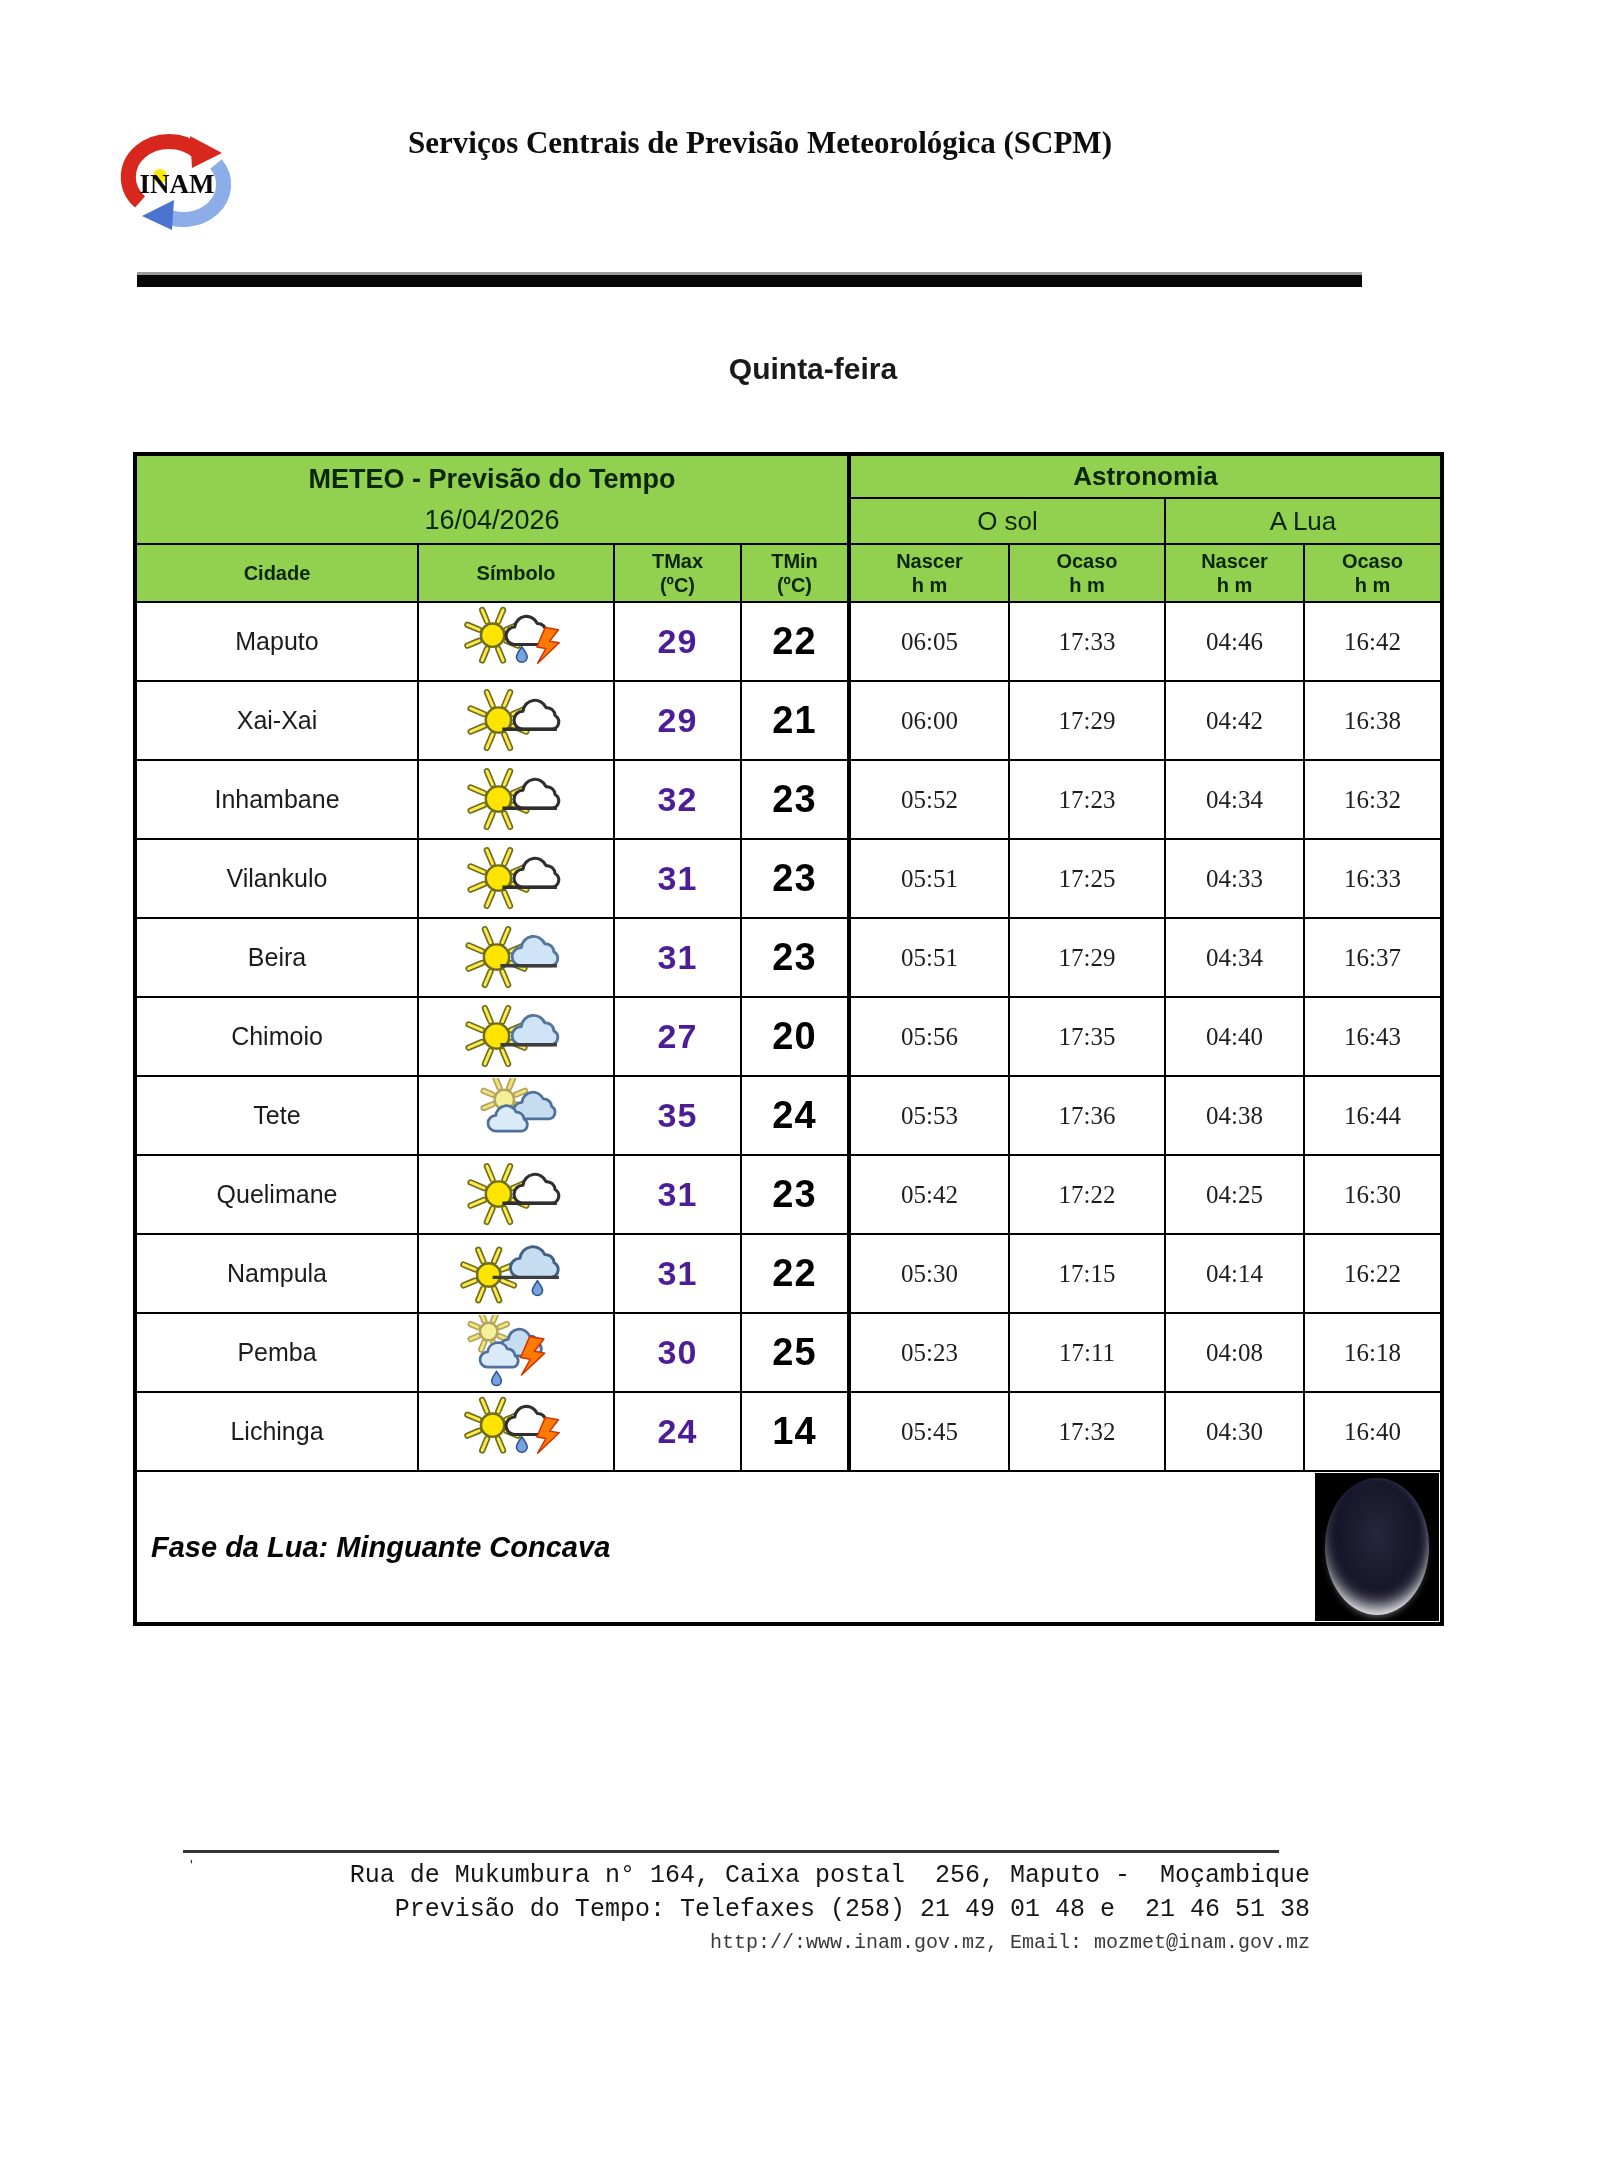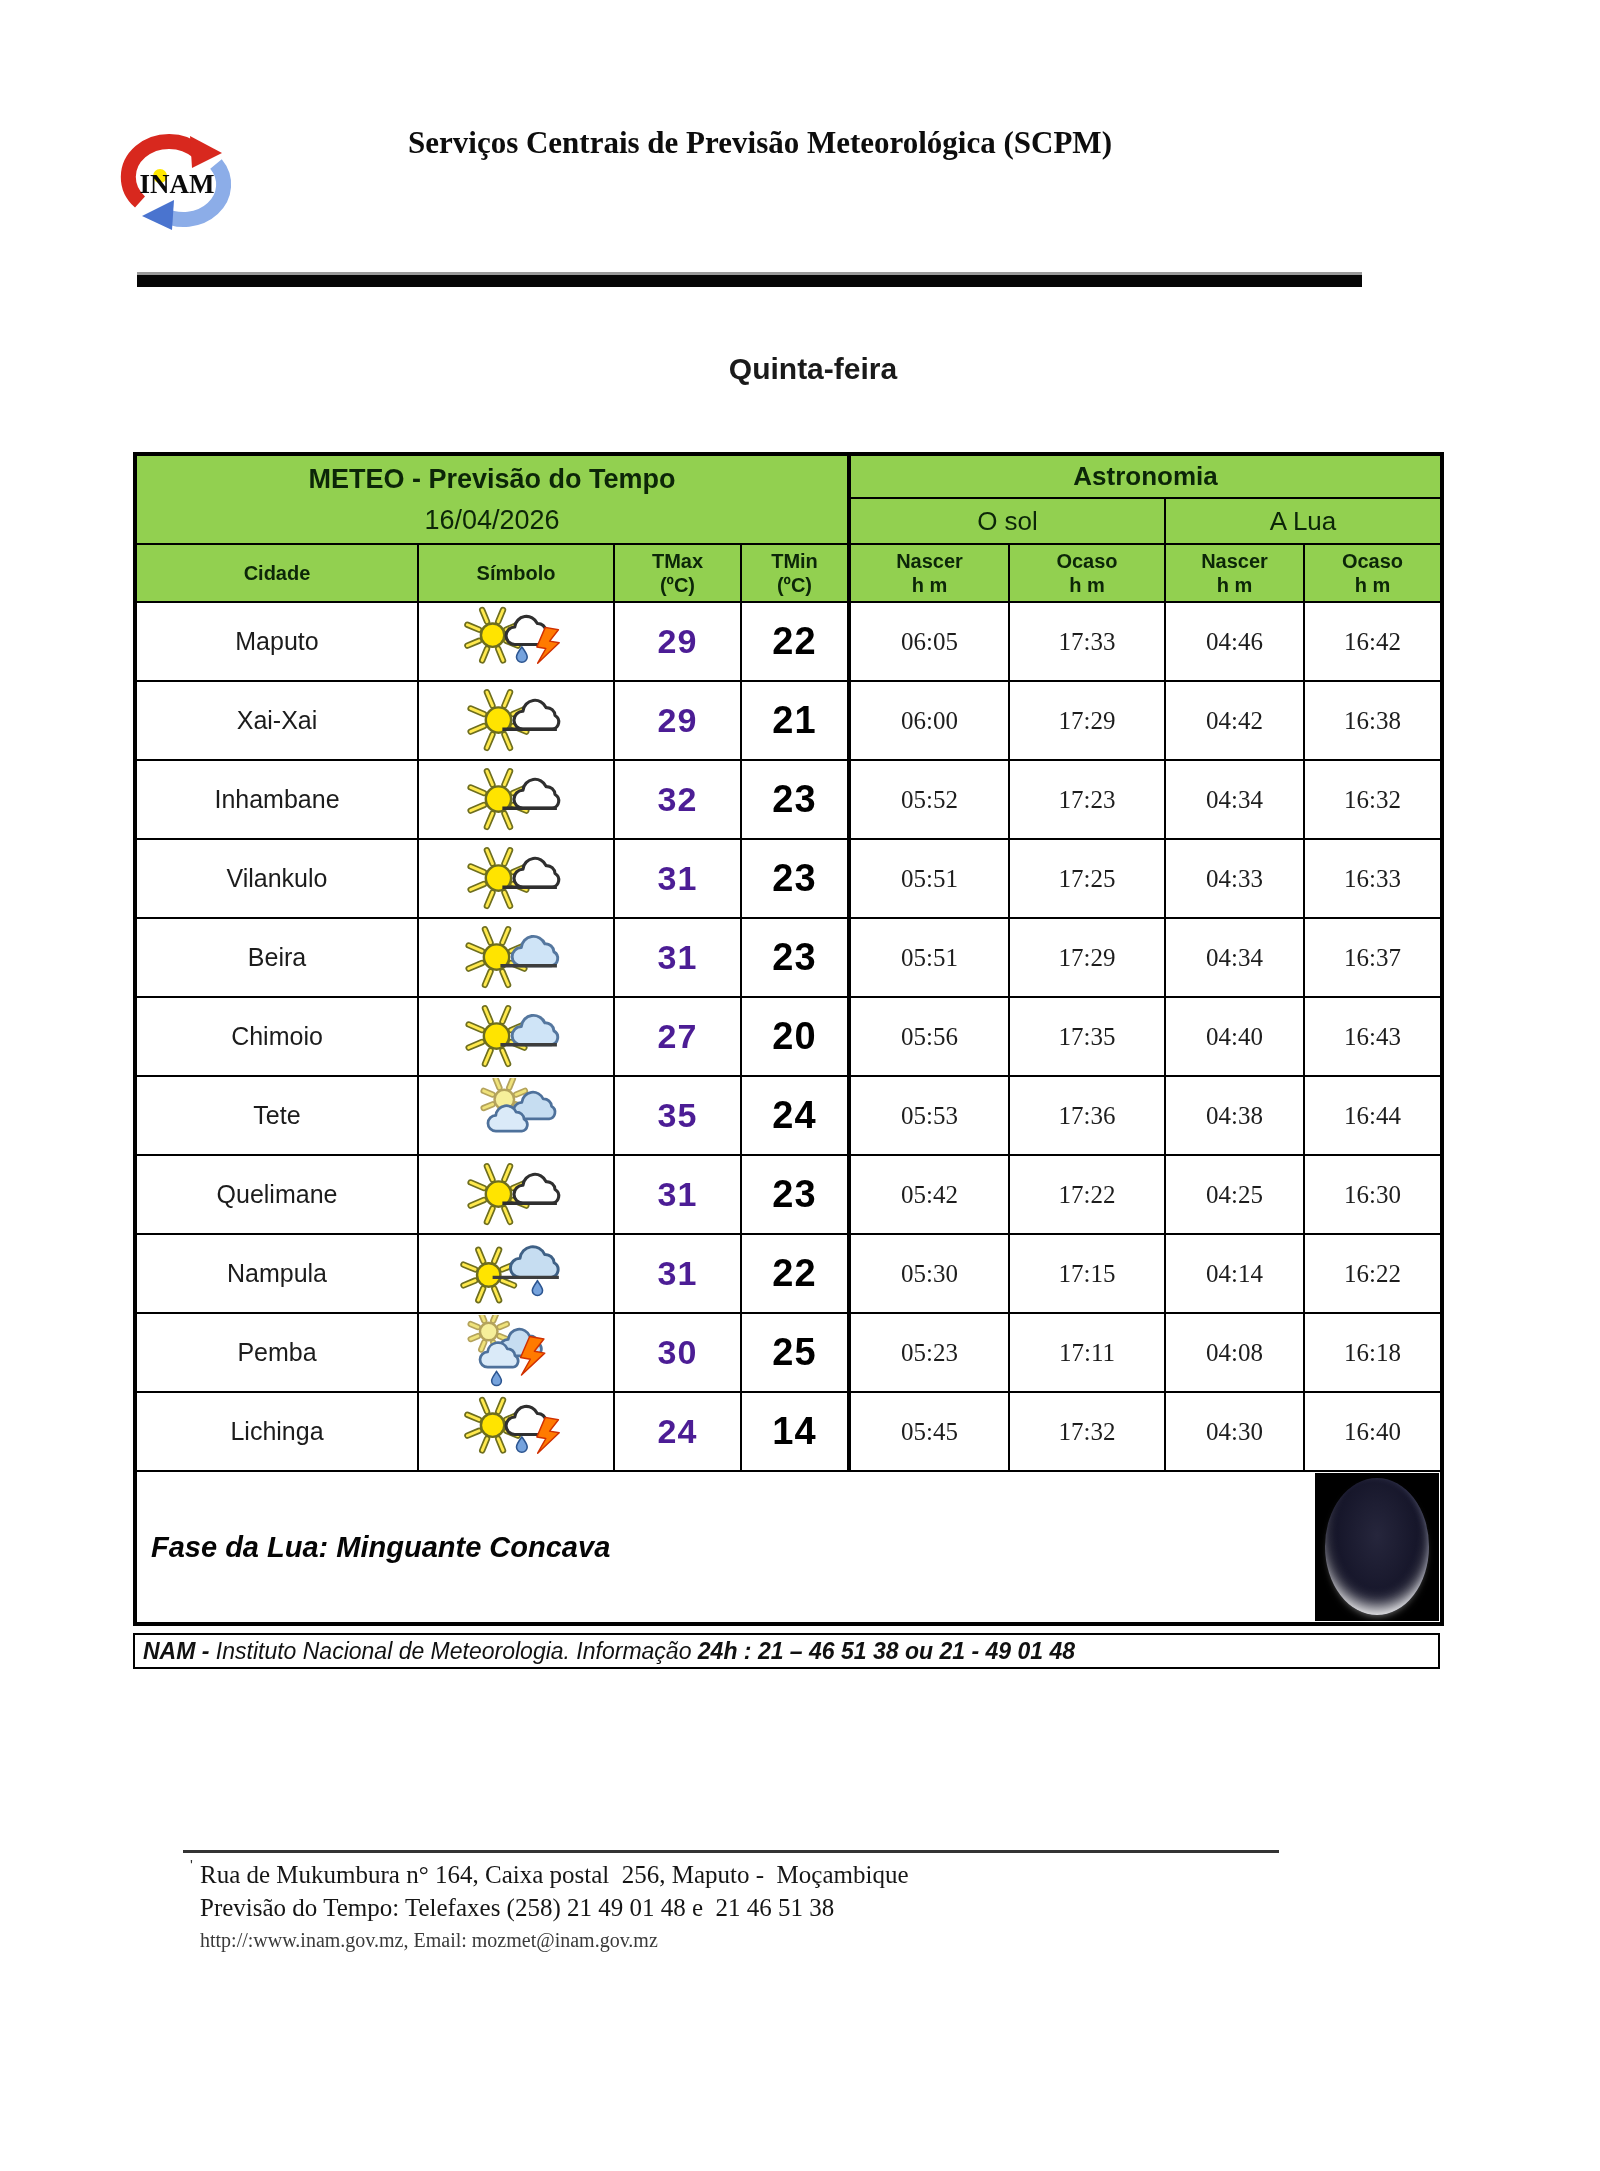--- a/index.html
+++ b/index.html
@@ -76,22 +76,22 @@
     display:flex;align-items:center;padding-left:8px;font-size:23px;white-space:pre-wrap;
   }
   .info-prefix{font-weight:bold;font-style:italic;}
   .info-middle{font-style:italic;}
   .info-bold{font-weight:bold;font-style:italic;}
 
   
   .footer-rule{position:absolute;left:183px;top:1850px;width:1096px;height:3px;background:#343434;}
   .footer-tick{position:absolute;left:190px;top:1856px;font-size:15px;color:#333;}
   .footer{
-    position:absolute;left:200px;top:1861px;width:1110px;text-align:left;
-    font-family:Liberation Serif, serif;color:#161616;
+    position:absolute;left:200px;top:1861px;width:1110px;text-align:right;
+    font-family:Liberation Mono, monospace;color:#161616;
   }
   .footer .f1{font-size:25px;white-space:pre-wrap;}
   .footer .f2{font-size:25px;margin-top:5px;white-space:pre-wrap;}
   .footer .f3{font-size:20px;margin-top:7px;color:#3a3a3a;}
 </style>
 </head>
 <body>
 
 <div class="page">
 
@@ -509,23 +509,20 @@
             <div class="fase">Fase da Lua: Minguante Concava</div>
             <div class="moon-box">
               <div class="moon"></div>
             </div>
           </div>
         </td>
       </tr>
     </tbody>
   </table>
 
-  <div class="info-bar">
-    <span class="info-prefix">NAM - </span><span class="info-middle">Instituto Nacional de Meteorologia. Informação </span><span class="info-bold">24h : 21 – 46 51 38 ou 21 - 49 01 48</span>
-  </div>
 
   <div class="footer-rule"></div>
   <div class="footer-tick">'</div>
   <div class="footer">
     <div class="f1">Rua de Mukumbura n° 164, Caixa postal  256, Maputo -  Moçambique</div>
     <div class="f2">Previsão do Tempo: Telefaxes (258) 21 49 01 48 e  21 46 51 38</div>
     <div class="f3">http://:www.inam.gov.mz, Email: mozmet@inam.gov.mz</div>
   </div>
 
 </div>

